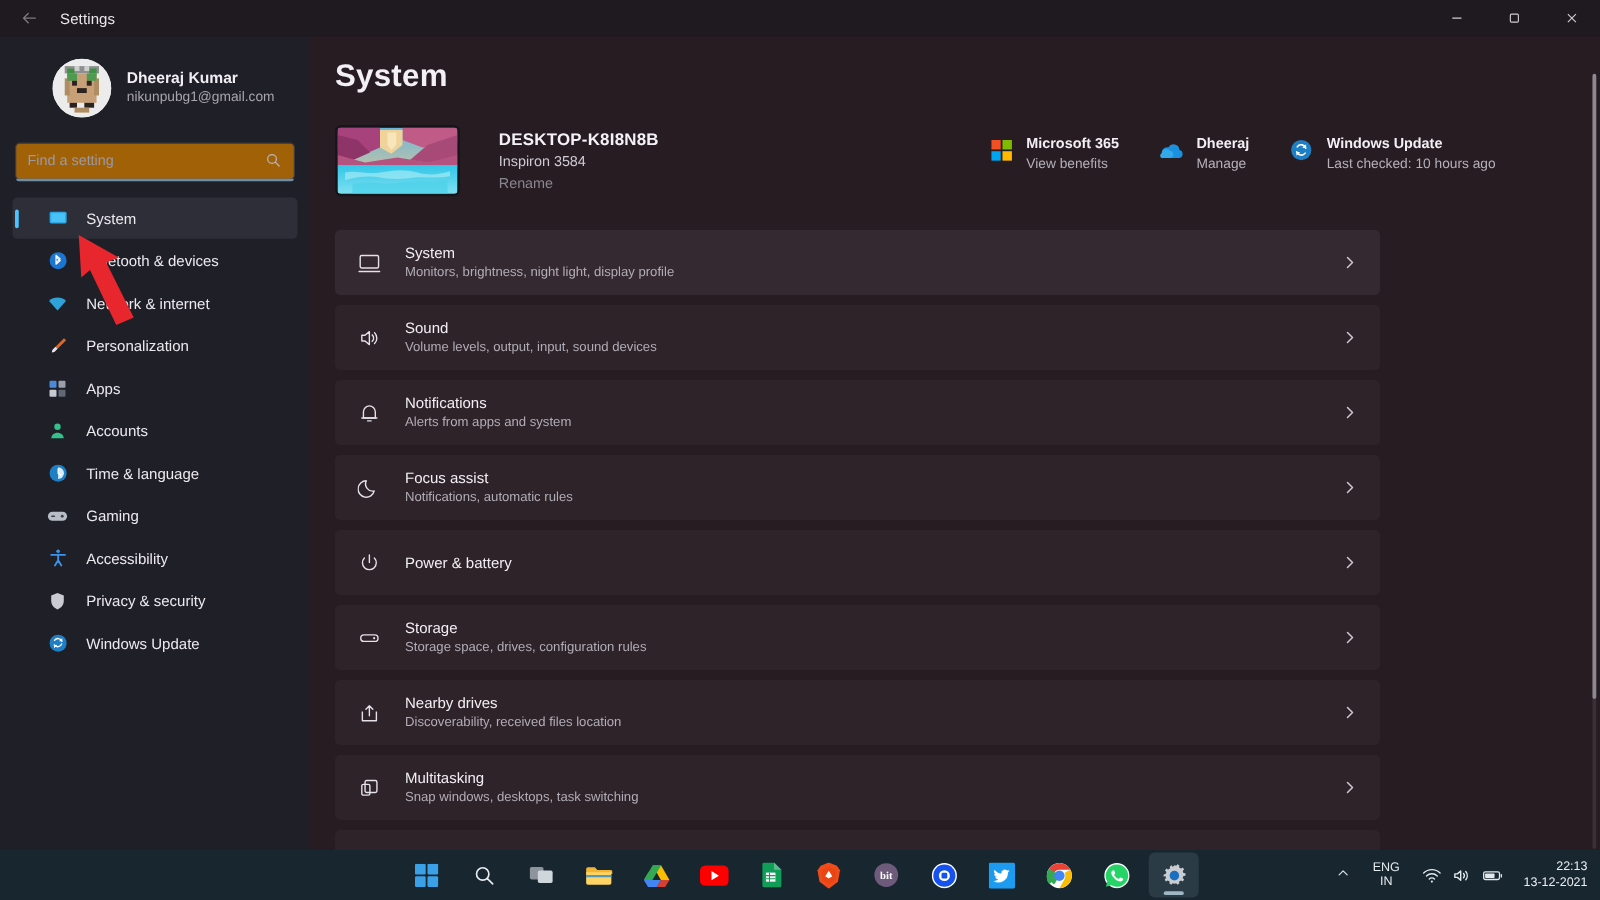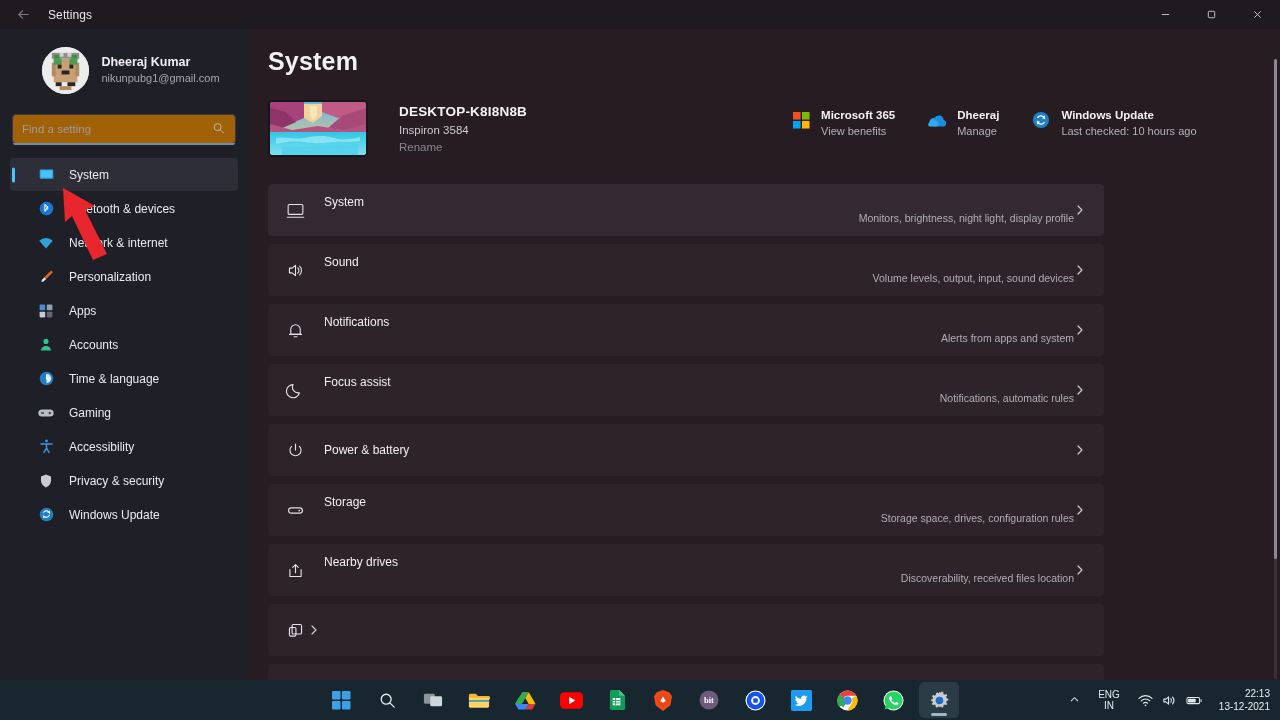--- a/index.html
+++ b/index.html
@@ -253,21 +253,21 @@
   }
   .row.hover { background: #352931; }
   .row-ico {
     width: 26px; height: 26px; flex: 0 0 26px;
     display: flex; align-items: center; justify-content: center;
     color: #e4e1e8;
   }
   .row-ico svg { display: block; }
   .row-text { margin-left: 16px; flex: 1 1 auto; }
   .row-title { font-size: 12px; color: #f1eff3; line-height: 15px; }
-  .row-sub { font-size: 10.5px; color: #b0adb6; line-height: 14px; margin-top: 1px; text-align: right; }
+  .row-sub { font-size: 10.5px; color: #b0adb6; line-height: 14px; margin-top: 1px; }
   .row-chev { color: #cbc8d0; font-size: 12px; }
   .row-chev svg { display: block; }
 
   
   .scrollbar {
     position: absolute;
     right: 3px; top: 30px;
     width: 3px; height: 620px;
     background: #3b3036;
     border-radius: 2px;
@@ -756,20 +756,24 @@
                 </svg>
             </span>
           </div>
 
           <div class="row">
             <span class="row-ico">
               <svg width="19" height="19" viewBox="0 0 22 22" fill="none" stroke="currentColor" stroke-width="1.3">
                   <rect x="7" y="4" width="11" height="11" rx="1.5"></rect>
                   <rect x="4" y="7.5" width="7.5" height="10" rx="1.5"></rect>
                 </svg>
+            </span>
+            <span class="row-text">
+              <span class="row-title" style="display:block">Multitasking</span>
+              <span class="row-sub" style="display:block">Snap windows, desktops, task switching</span>
             </span>
             <span class="row-chev">
               <svg width="12" height="12" viewBox="0 0 12 12" fill="none" stroke="currentColor" stroke-width="1.2">
                   <path d="M4 2l4 4-4 4" stroke-linecap="round" stroke-linejoin="round"></path>
                 </svg>
             </span>
           </div>
 
           <div class="row"></div>
 

